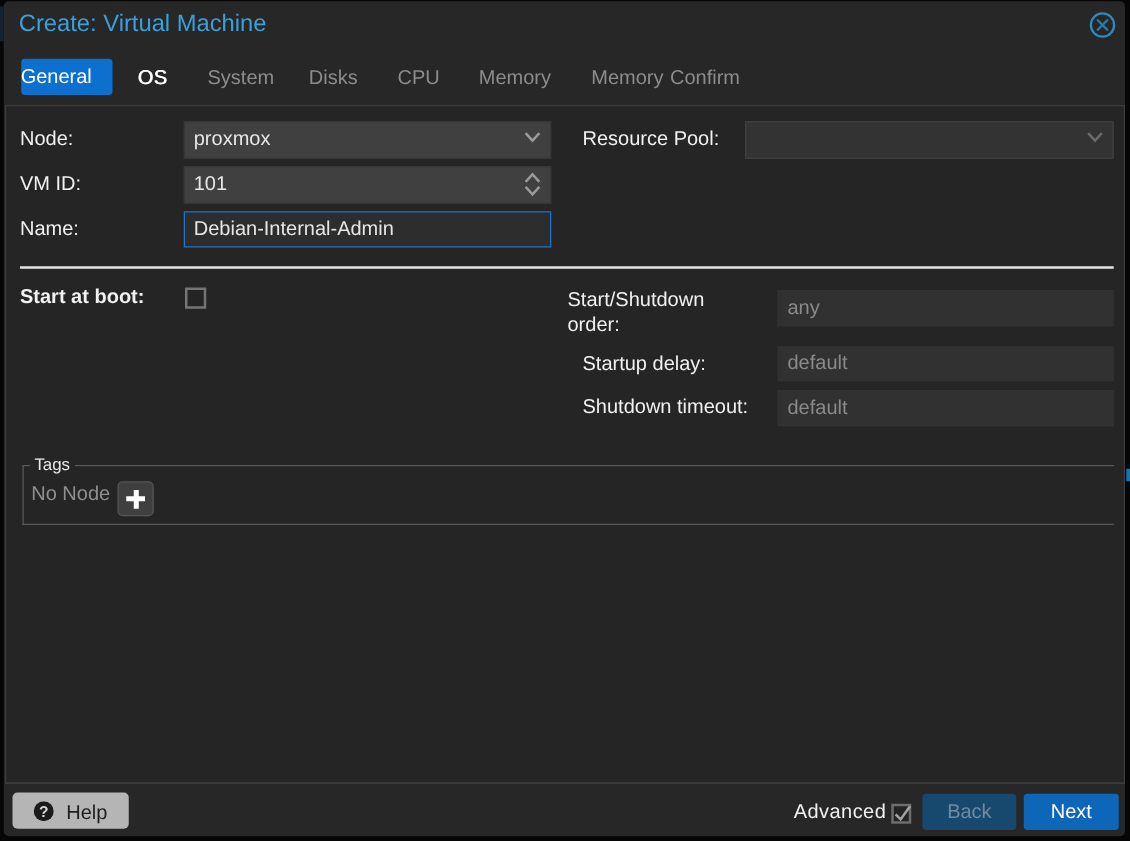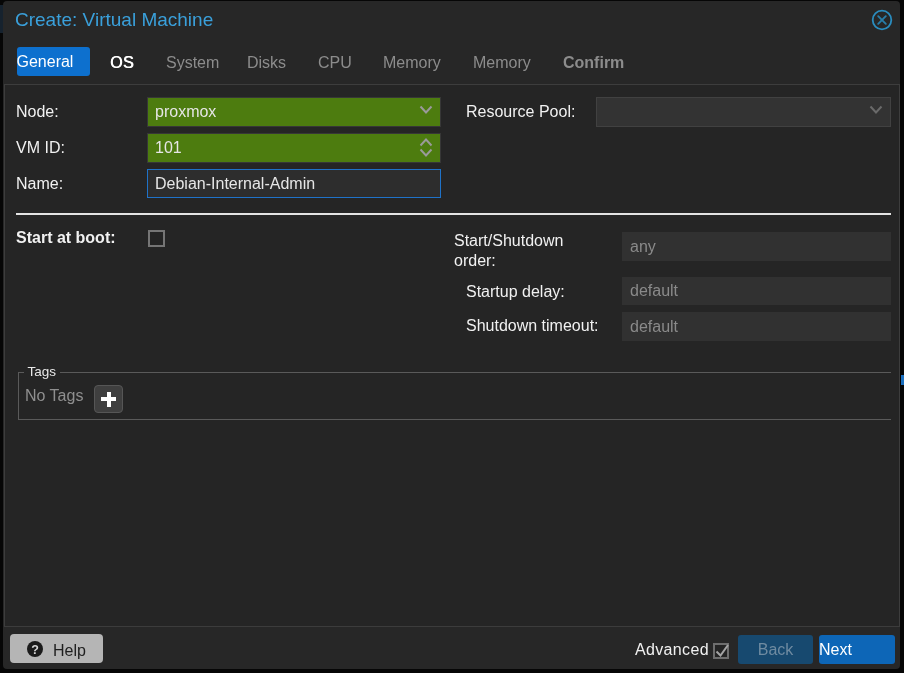--- a/index.html
+++ b/index.html
@@ -6,52 +6,52 @@
   html,body { width:904px; height:673px; background:#060606; position:relative; overflow:hidden; }
   .abs { position:absolute; }
   .dialog { left:3px; top:1px; width:897px; height:668px; background:#272727; border-radius:4px; }
   .title { left:15px; top:9px; font-size:19px; color:#3aa0db;text-align:center; }
   .tabG { left:16.5px; top:47px; width:73.5px; height:29px; background:#0d70ce; border-radius:3px;
           color:#ffffff; font-size:16px; line-height:29px; }
   .tab { top:54px; font-size:16px; color:#8c8c8c; }
   .tabOS { color:#ffffff; text-shadow:0.6px 0 0 #ffffff; letter-spacing:0.4px; }
   .bodyPanel { left:4px; top:84px; width:896px; height:543px; background:#252525; border:1px solid #3d3d3d; }
   .lbl { font-size:16px; color:#f1f1f1; line-height:19px; }
-  .field { background:#4d7c0f; border:1px solid #373737; font-size:16px; color:#e6e6e6; line-height:28px; padding-left:7px; }
+  .field { background:#404040; border:1px solid #373737; font-size:16px; color:#e6e6e6; line-height:28px; padding-left:7px; }
   .tfield { background:#313131; border:1px solid #313131; font-size:16px; color:#8a8a8a; line-height:27px; padding-left:7px; }
   .hrline { left:16px; top:213px; width:875px; height:2px; background:#e4e4e4; }
   .cb { width:17px; height:17px; border:2px solid #757575; background:#242424; }
   .fset { left:17.5px; top:372px; width:873.5px; height:48px; border-top:1px solid #5a5a5a; border-left:1px solid #5a5a5a; border-bottom:1px solid #5a5a5a; }
   .legend { left:23.5px; top:364px; background:#252525; padding:0 4px; font-size:13.5px; color:#e8e8e8; }
   .plusbtn { left:94px; top:385px; width:29px; height:28px; background:#3f3f3f; border:1px solid #565656; border-radius:4px; }
   .footline { left:4px; top:626px; width:896px; height:1px; background:#3c3c3c; }
   .helpbtn { left:10px; top:634px; width:93px; height:29px; background:#b5b5b5; border-radius:4px; }
   .backbtn { left:738px; top:635px; width:75px; height:29px; background:#17496f; border-radius:3px;
              color:#6f8ba1; font-size:16px; text-align:center; line-height:29px; }
   .nextbtn { left:819px; top:635px; width:76px; height:29px; background:#0d66b7; border-radius:3px;
-             color:#ffffff; font-size:16px; text-align:left; line-height:29px; }
+             color:#ffffff; font-size:16px; text-align:center; line-height:29px; }
 </style>
 </head>
 <body>
   <div class="abs dialog"></div>
   <div class="abs" style="left:0;top:5px;width:3px;height:28px;background:#16222e;"></div>
   <div class="abs" style="left:901px;top:375px;width:3px;height:10px;background:#1a6fbf;"></div>
   <div class="abs title">Create: Virtual Machine</div>
   <svg class="abs" style="left:871px;top:9px;" width="22" height="22" viewBox="0 0 22 22">
     <circle cx="11" cy="11" r="9.3" fill="none" stroke="#2a8cbe" stroke-width="1.8"></circle>
     <path d="M7.2 7.2 L14.8 14.8 M14.8 7.2 L7.2 14.8" stroke="#287da8" stroke-width="1.9" stroke-linecap="round"></path>
   </svg>
   <div class="abs tabG">General</div>
   <div class="abs tab tabOS" style="left:110px;">OS</div>
   <div class="abs tab" style="left:166px;">System</div>
   <div class="abs tab" style="left:247px;">Disks</div>
   <div class="abs tab" style="left:318px;">CPU</div>
   <div class="abs tab" style="left:383px;">Memory</div>
   <div class="abs tab" style="left:473px;">Memory</div>
-  <div class="abs tab" style="left:563px;font-weight:bold;">Confirm</div>
+  <div class="abs tab" style="left:536px;">Confirm</div>
   <div class="abs bodyPanel"></div>
 
   <div class="abs lbl" style="left:16px;top:101.5px;">Node:</div>
   <div class="abs field" style="left:147px;top:97px;width:294px;height:30px;">proxmox</div>
   <svg class="abs" style="left:419px;top:105px;" width="14" height="10" viewBox="0 0 14 10">
     <path d="M1.5 1.5 L7 7.5 L12.5 1.5" fill="none" stroke="#9a9a9a" stroke-width="2"></path>
   </svg>
   <div class="abs lbl" style="left:466px;top:101.5px;">Resource Pool:</div>
   <div class="abs field" style="left:596px;top:97px;width:295px;height:30px;background:#333333;border-color:#414141;"></div>
   <svg class="abs" style="left:869px;top:105px;" width="14" height="10" viewBox="0 0 14 10">
@@ -75,21 +75,21 @@
 
   <div class="abs lbl" style="left:454px;top:231px;line-height:20px;">Start/Shutdown<br>order:</div>
   <div class="abs tfield" style="left:622px;top:232px;width:269px;height:29px;">any</div>
   <div class="abs lbl" style="left:466px;top:281.5px;">Startup delay:</div>
   <div class="abs tfield" style="left:622px;top:277px;width:269px;height:28px;line-height:26px;">default</div>
   <div class="abs lbl" style="left:466px;top:316px;">Shutdown timeout:</div>
   <div class="abs tfield" style="left:622px;top:312px;width:269px;height:29px;">default</div>
 
   <div class="abs fset"></div>
   <div class="abs legend">Tags</div>
-  <div class="abs" style="left:25px;top:387px;font-size:16px;color:#8f8f8f;">No Tags</div>
+  <div class="abs" style="left:25px;top:387px;font-size:16px;color:#8f8f8f;">No Node</div>
   <div class="abs plusbtn"></div>
   <div class="abs" style="left:101px;top:397px;width:15px;height:4px;background:#ffffff;"></div>
   <div class="abs" style="left:106.5px;top:391.5px;width:4px;height:15px;background:#ffffff;"></div>
 
   <div class="abs footline"></div>
   <div class="abs helpbtn"></div>
   <svg class="abs" style="left:27px;top:641px;" width="16" height="16" viewBox="0 0 16 16">
     <circle cx="8" cy="8" r="8" fill="#1b1b1b"></circle>
     <text x="8" y="12.5" text-anchor="middle" font-size="12.5" font-weight="bold" fill="#d6d6d6">?</text>
   </svg>

